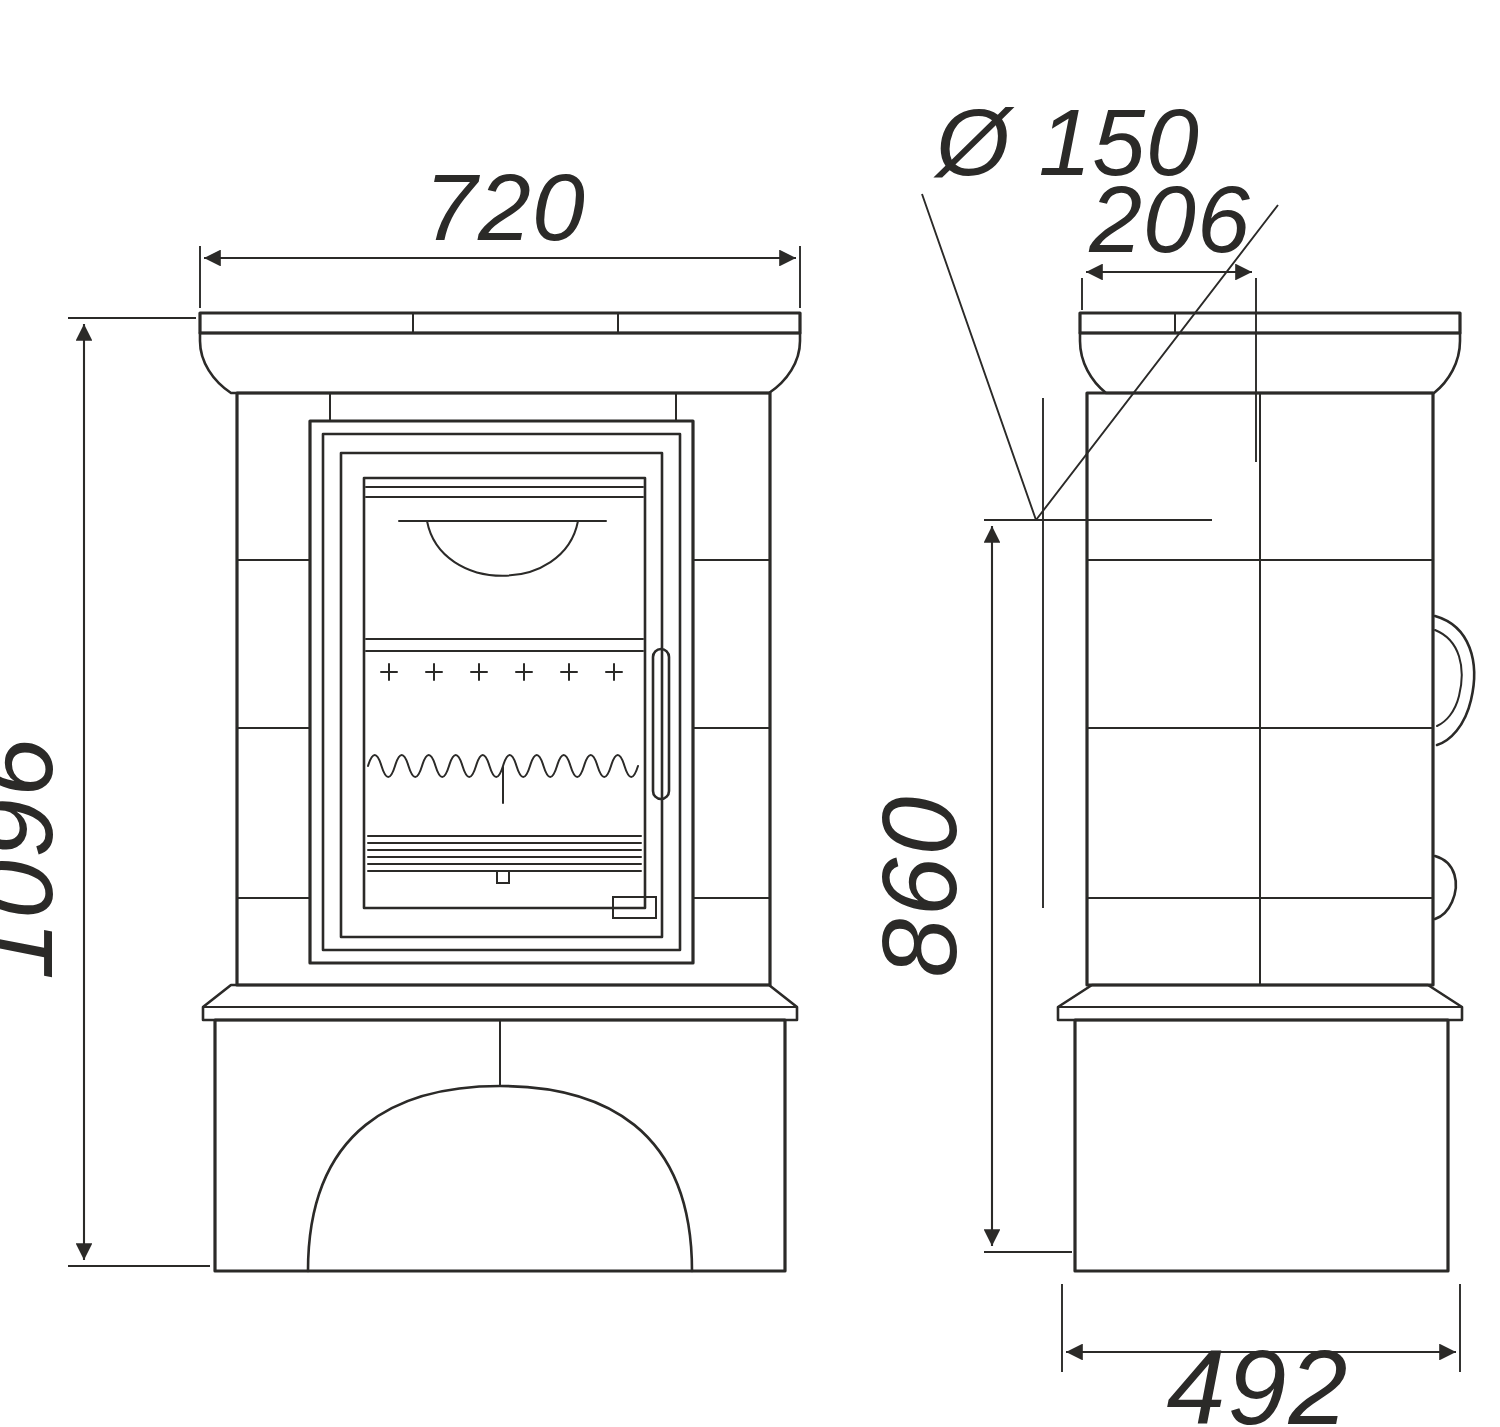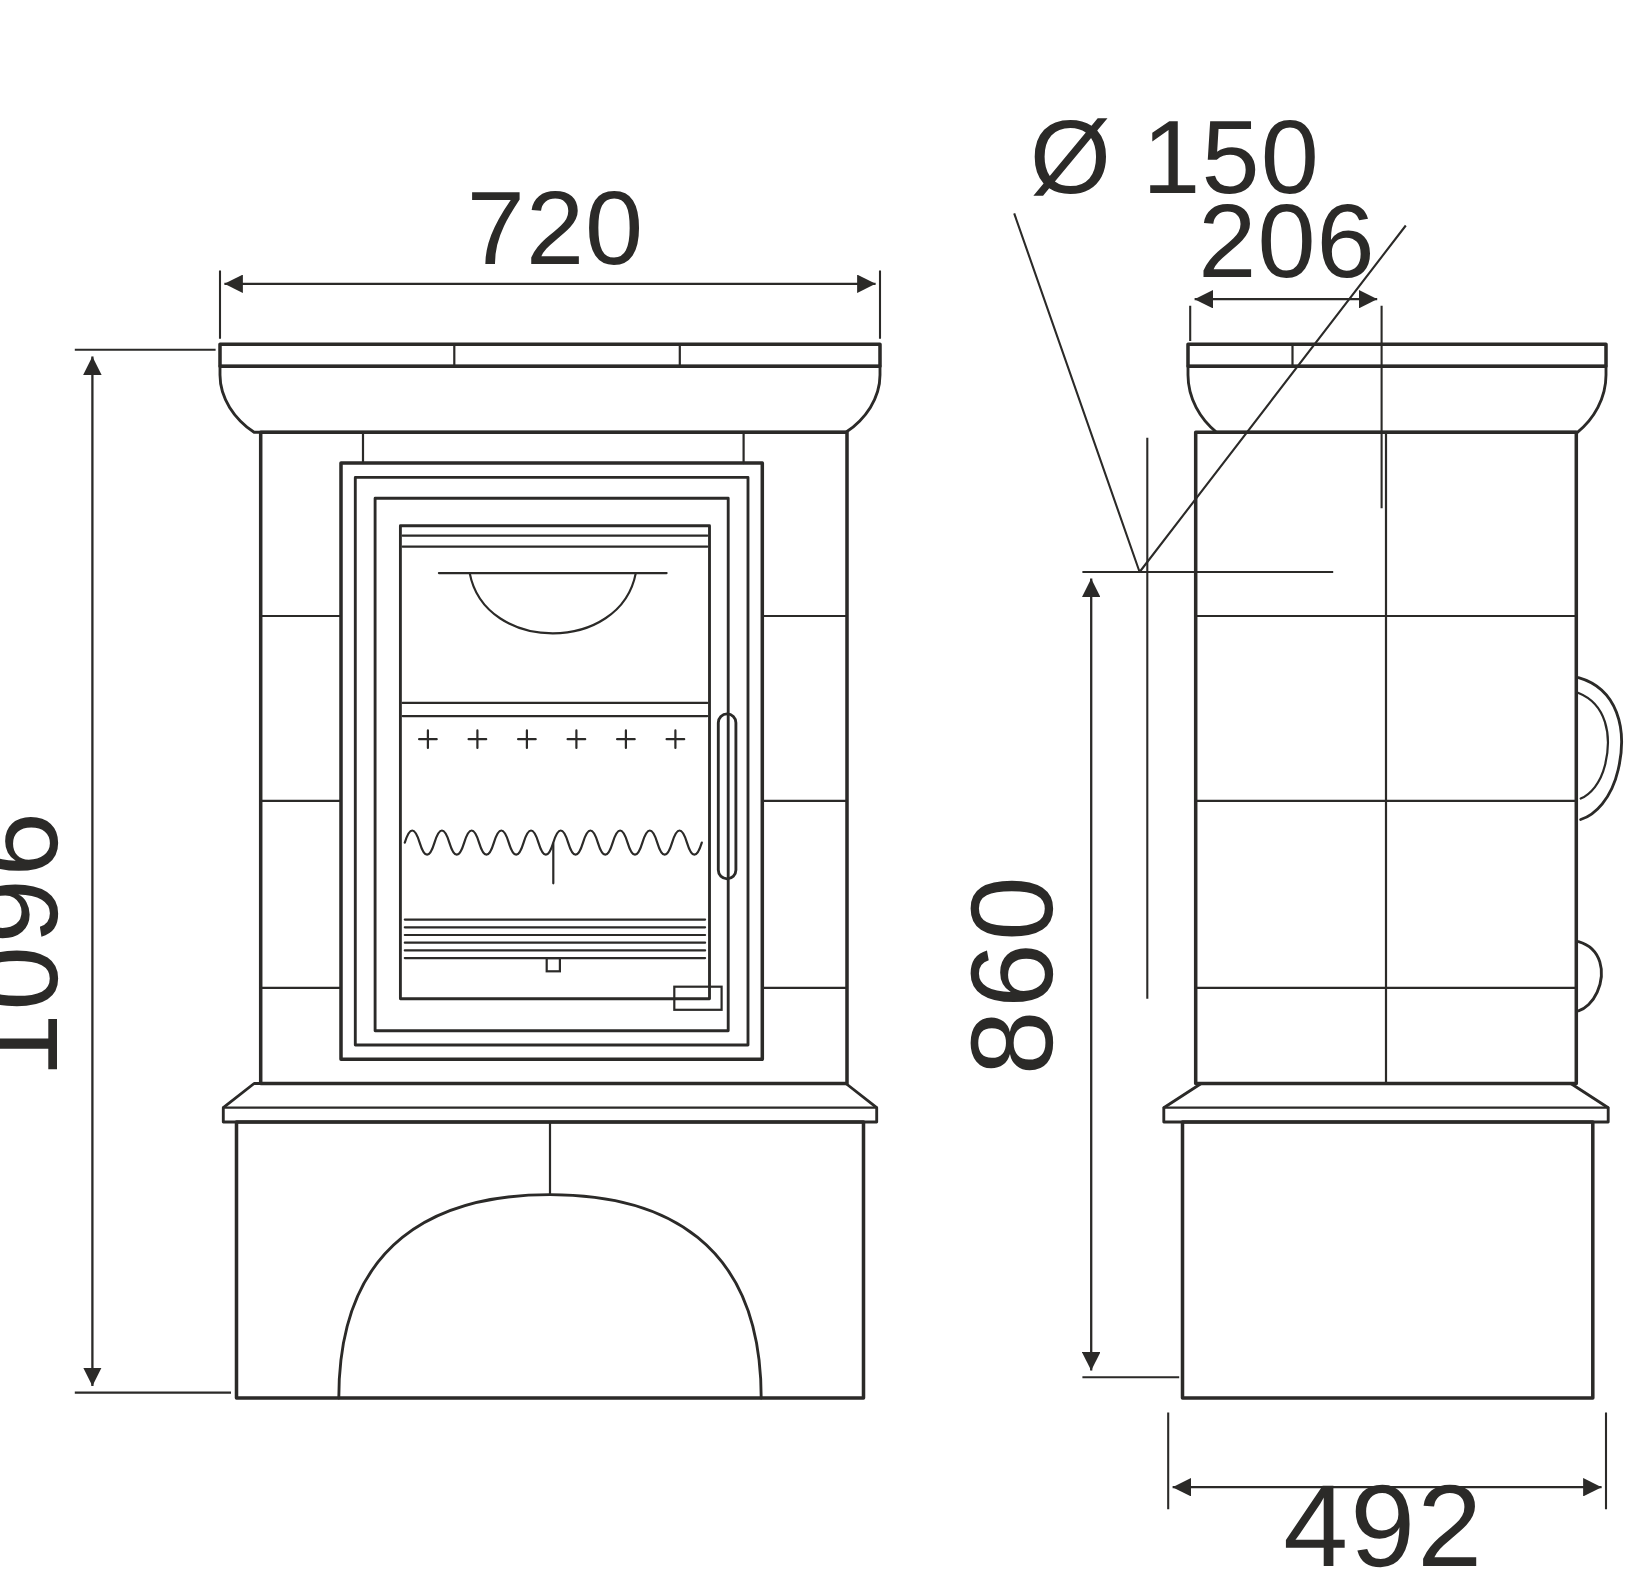--- a/index.html
+++ b/index.html
@@ -5,20 +5,21 @@
   :root{
     --ink:#2b2a28;
     --bg:#ffffff;
   }
   html,body{margin:0;padding:0;background:var(--bg);}
   .canvas{
     width:1500px;height:1427px;
     background:var(--bg);
     position:relative;
     font-family:"Liberation Sans", sans-serif;
+    font-style:italic;
   }
   svg{display:block;}
   .obj{stroke:var(--ink);stroke-width:2.6;fill:none;stroke-linecap:round;stroke-linejoin:round;}
   .obj-heavy{stroke:var(--ink);stroke-width:3.2;fill:none;stroke-linejoin:round;}
   .obj-thin{stroke:var(--ink);stroke-width:2;fill:none;stroke-linecap:round;}
   .dim{stroke:var(--ink);stroke-width:2.1;fill:none;}
   .ext{stroke:var(--ink);stroke-width:1.9;fill:none;}
   .dim-text{fill:var(--ink);font-size:95px;text-anchor:middle;letter-spacing:1px;}
   .dim-text-big{fill:var(--ink);font-size:106px;text-anchor:middle;letter-spacing:2px;}
 </style>

